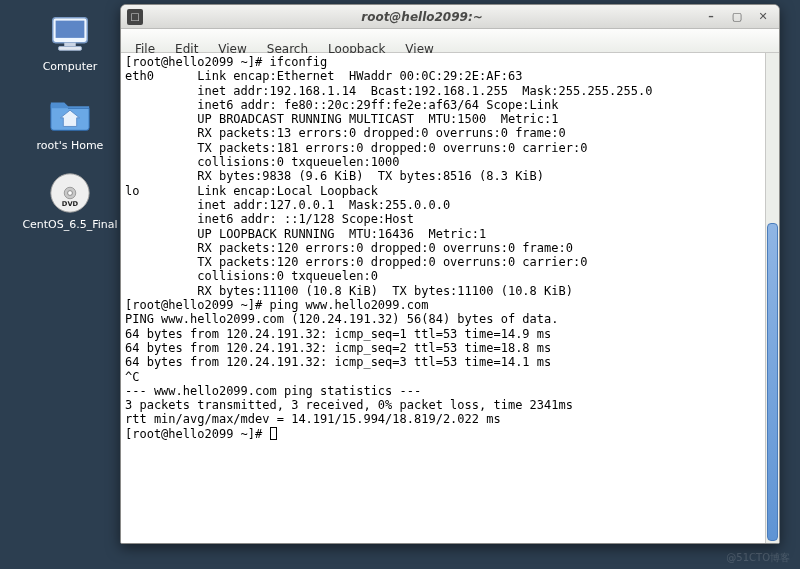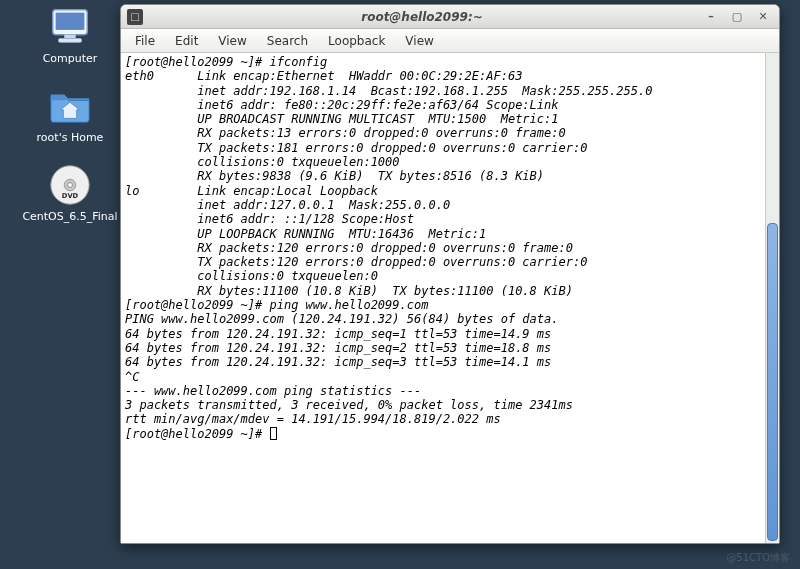--- a/index.html
+++ b/index.html
@@ -9,21 +9,21 @@
     background: #2c3e50;
     font-family: "DejaVu Sans", Arial, sans-serif;
     overflow: hidden;
     position: relative;
   }
   .desktop {
     position: absolute;
     top: 0; left: 0;
     width: 140px;
     height: 100%;
-    padding-top: 4px;
+    padding-top: 12px;
   }
   .desktop-icon {
     display: flex;
     flex-direction: column;
     align-items: center;
     color: #fff;
     font-size: 11px;
     text-align: center;
     margin-bottom: 18px;
     cursor: pointer;
@@ -76,42 +76,42 @@
     height: 24px;
     background: linear-gradient(#fdfdfc,#eceeea);
     border-bottom: 1px solid #c8c8c6;
     display: flex;
     align-items: stretch;
     padding: 0 4px;
     font-size: 12px;
     color: #333;
   }
   .menu-item {
-    padding: 0 10px;
+    padding: 8px 10px;
     line-height: 24px;
     cursor: pointer;
   }
 
   .terminal-wrap {
     flex: 1;
     display: flex;
     background: #fff;
     overflow: hidden;
   }
   .terminal {
     flex: 1;
     padding: 2px 4px 2px 4px;
     font-family: "DejaVu Sans Mono","Courier New",monospace;
     font-size: 12px;
     line-height: 14.3px;
     color: #000;
     white-space: pre;
     overflow: hidden;
   }
-  .terminal .line { white-space: pre; font-style: italic; }
+  .terminal .line { white-space: pre; }
   .cursor-block {
     display: inline-block;
     width: 7px; height: 13px;
     border: 1px solid #000;
     vertical-align: -2px;
   }
   .scrollbar {
     width: 14px;
     background: #eceeea;
     border-left: 1px solid #c8c8c6;

